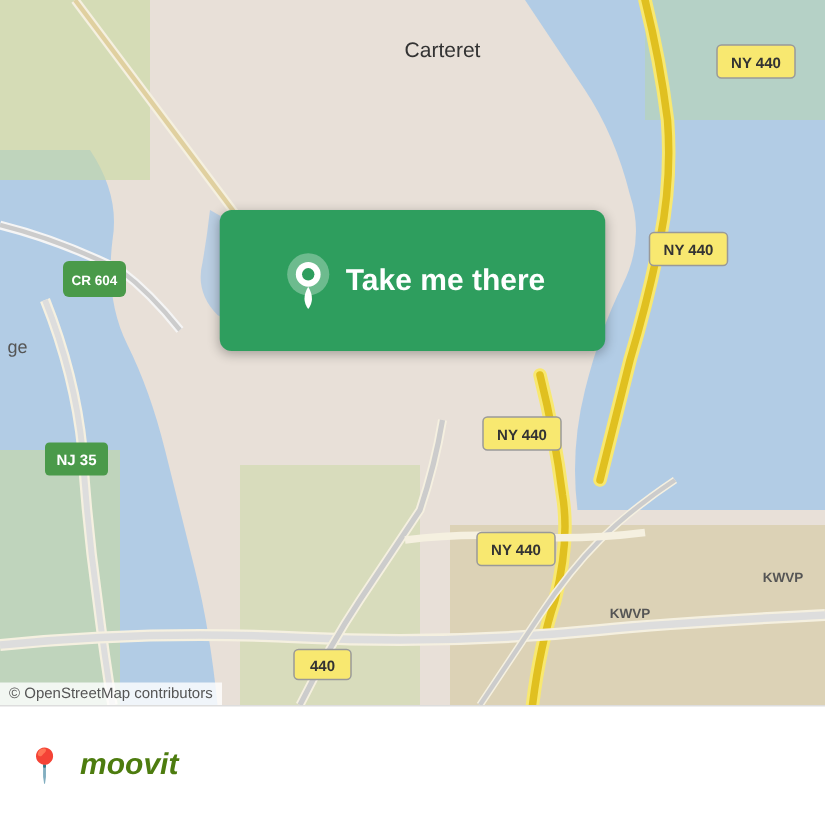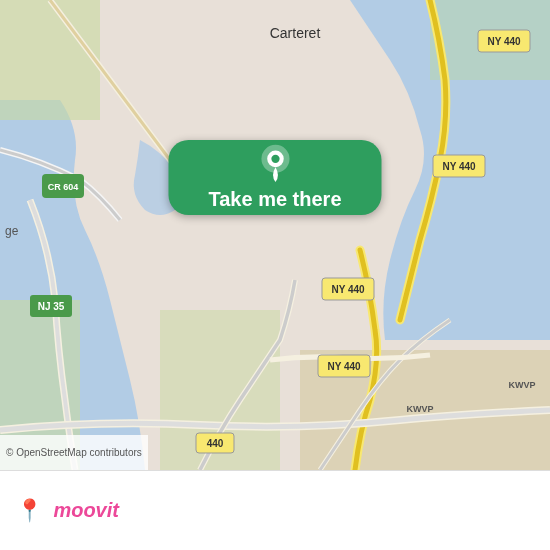--- a/index.html
+++ b/index.html
@@ -35,47 +35,46 @@
       transform: translateX(-50%);
       display: flex;
       flex-direction: column;
       align-items: center;
     }
 
     #take-me-there-btn {
       background-color: #2e9e5e;
       color: white;
       border: none;
-      border-radius: 20px;
-      padding: 4px 40px;
+      border-radius: 8px;
+      padding: 28px 40px;
       font-size: 20px;
       font-weight: bold;
       cursor: pointer;
       display: flex;
-      flex-direction: column;
       align-items: center;
       gap: 6px;
       min-width: 180px;
       box-shadow: 0 2px 8px rgba(0,0,0,0.3);
     }
 
     #pin-icon {
       width: 38px;
       height: 38px;
     }
 
     
     #attribution {
       position: absolute;
       bottom: 0;
       left: 0;
       background: rgba(255,255,255,0.8);
       font-size: 10px;
       color: #555;
-      padding: 12px 6px;
+      padding: 2px 6px;
     }
 
     
     #info-bar {
       width: 550px;
       height: 80px;
       background: white;
       display: flex;
       align-items: center;
       padding: 0 16px;
@@ -202,15 +201,15 @@
     <span>© OpenStreetMap contributors</span>
   </div>
 </div>
 
 <div id="info-bar">
 
   <span id="moovit-pin" style="color:#e8453c; font-size:22px;">📍</span>
 
 
   <div id="moovit-logo">
-    <span id="moovit-wordmark" style="font-size:20px; font-weight:bold; color:#ec4899; font-style:italic;">moovit</span>
+    <span id="moovit-wordmark" style="font-size:20px; font-weight:bold; color:#4d7c0f; font-style:italic;">moovit</span>
   </div>
 </div>
 
 </body></html>

